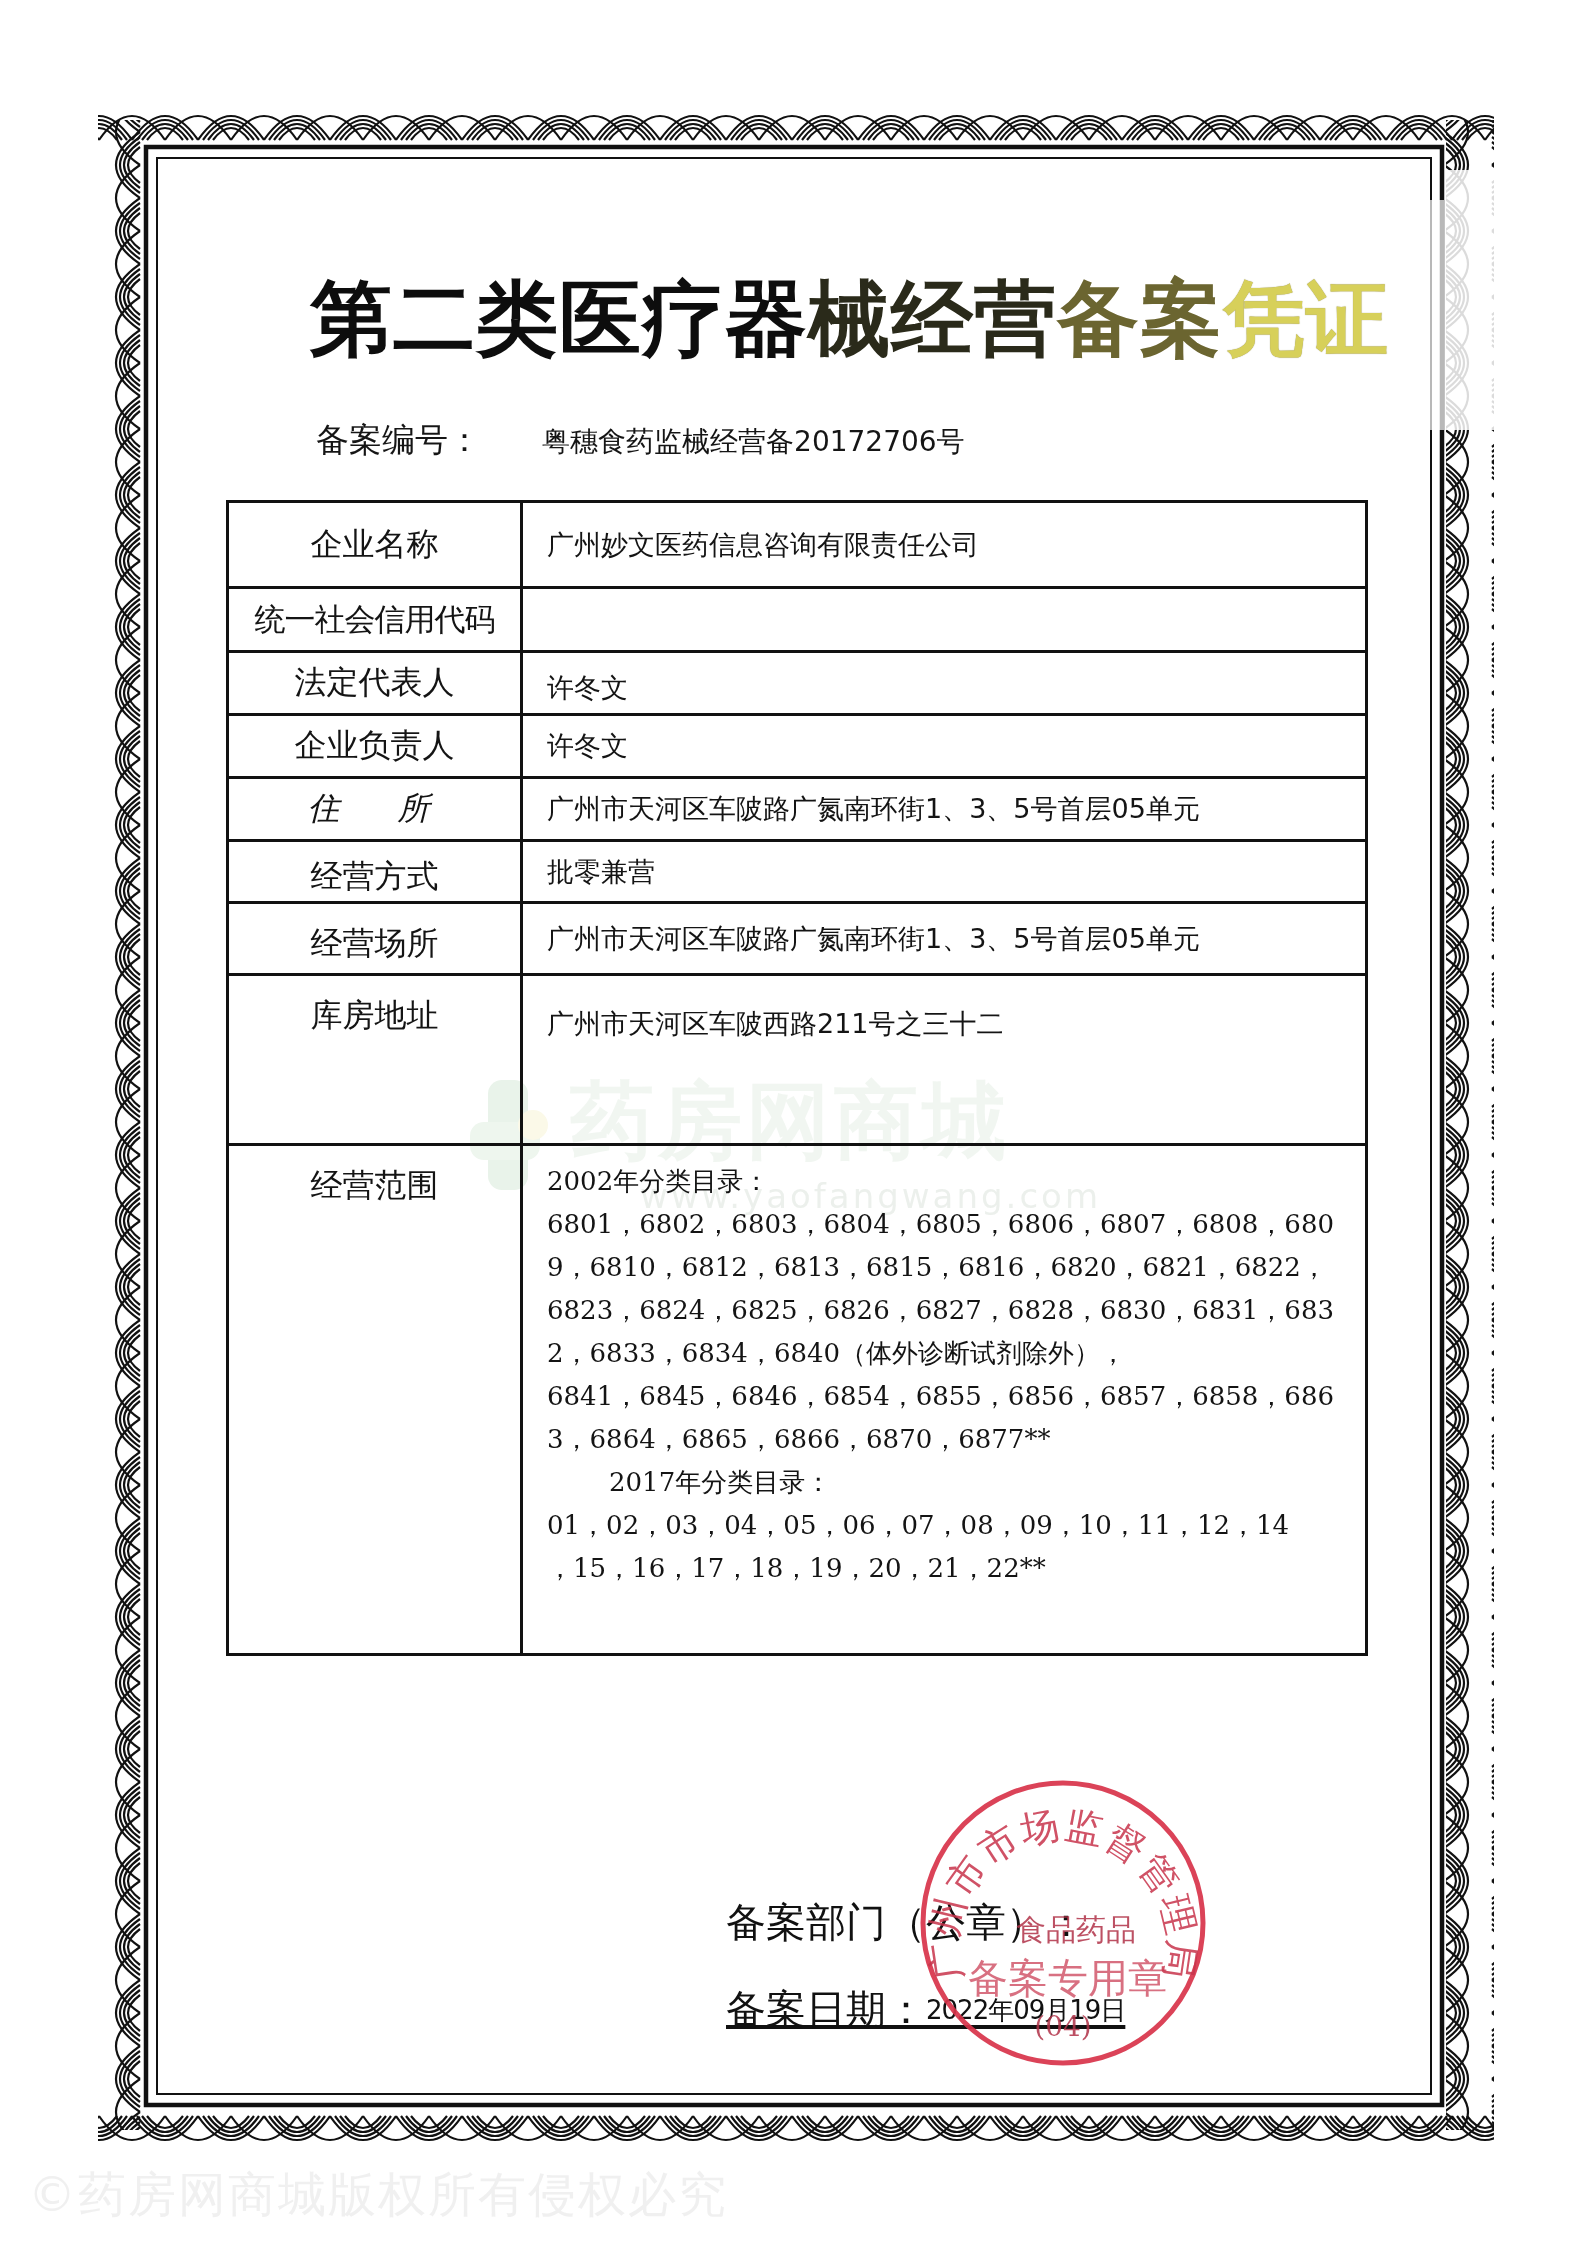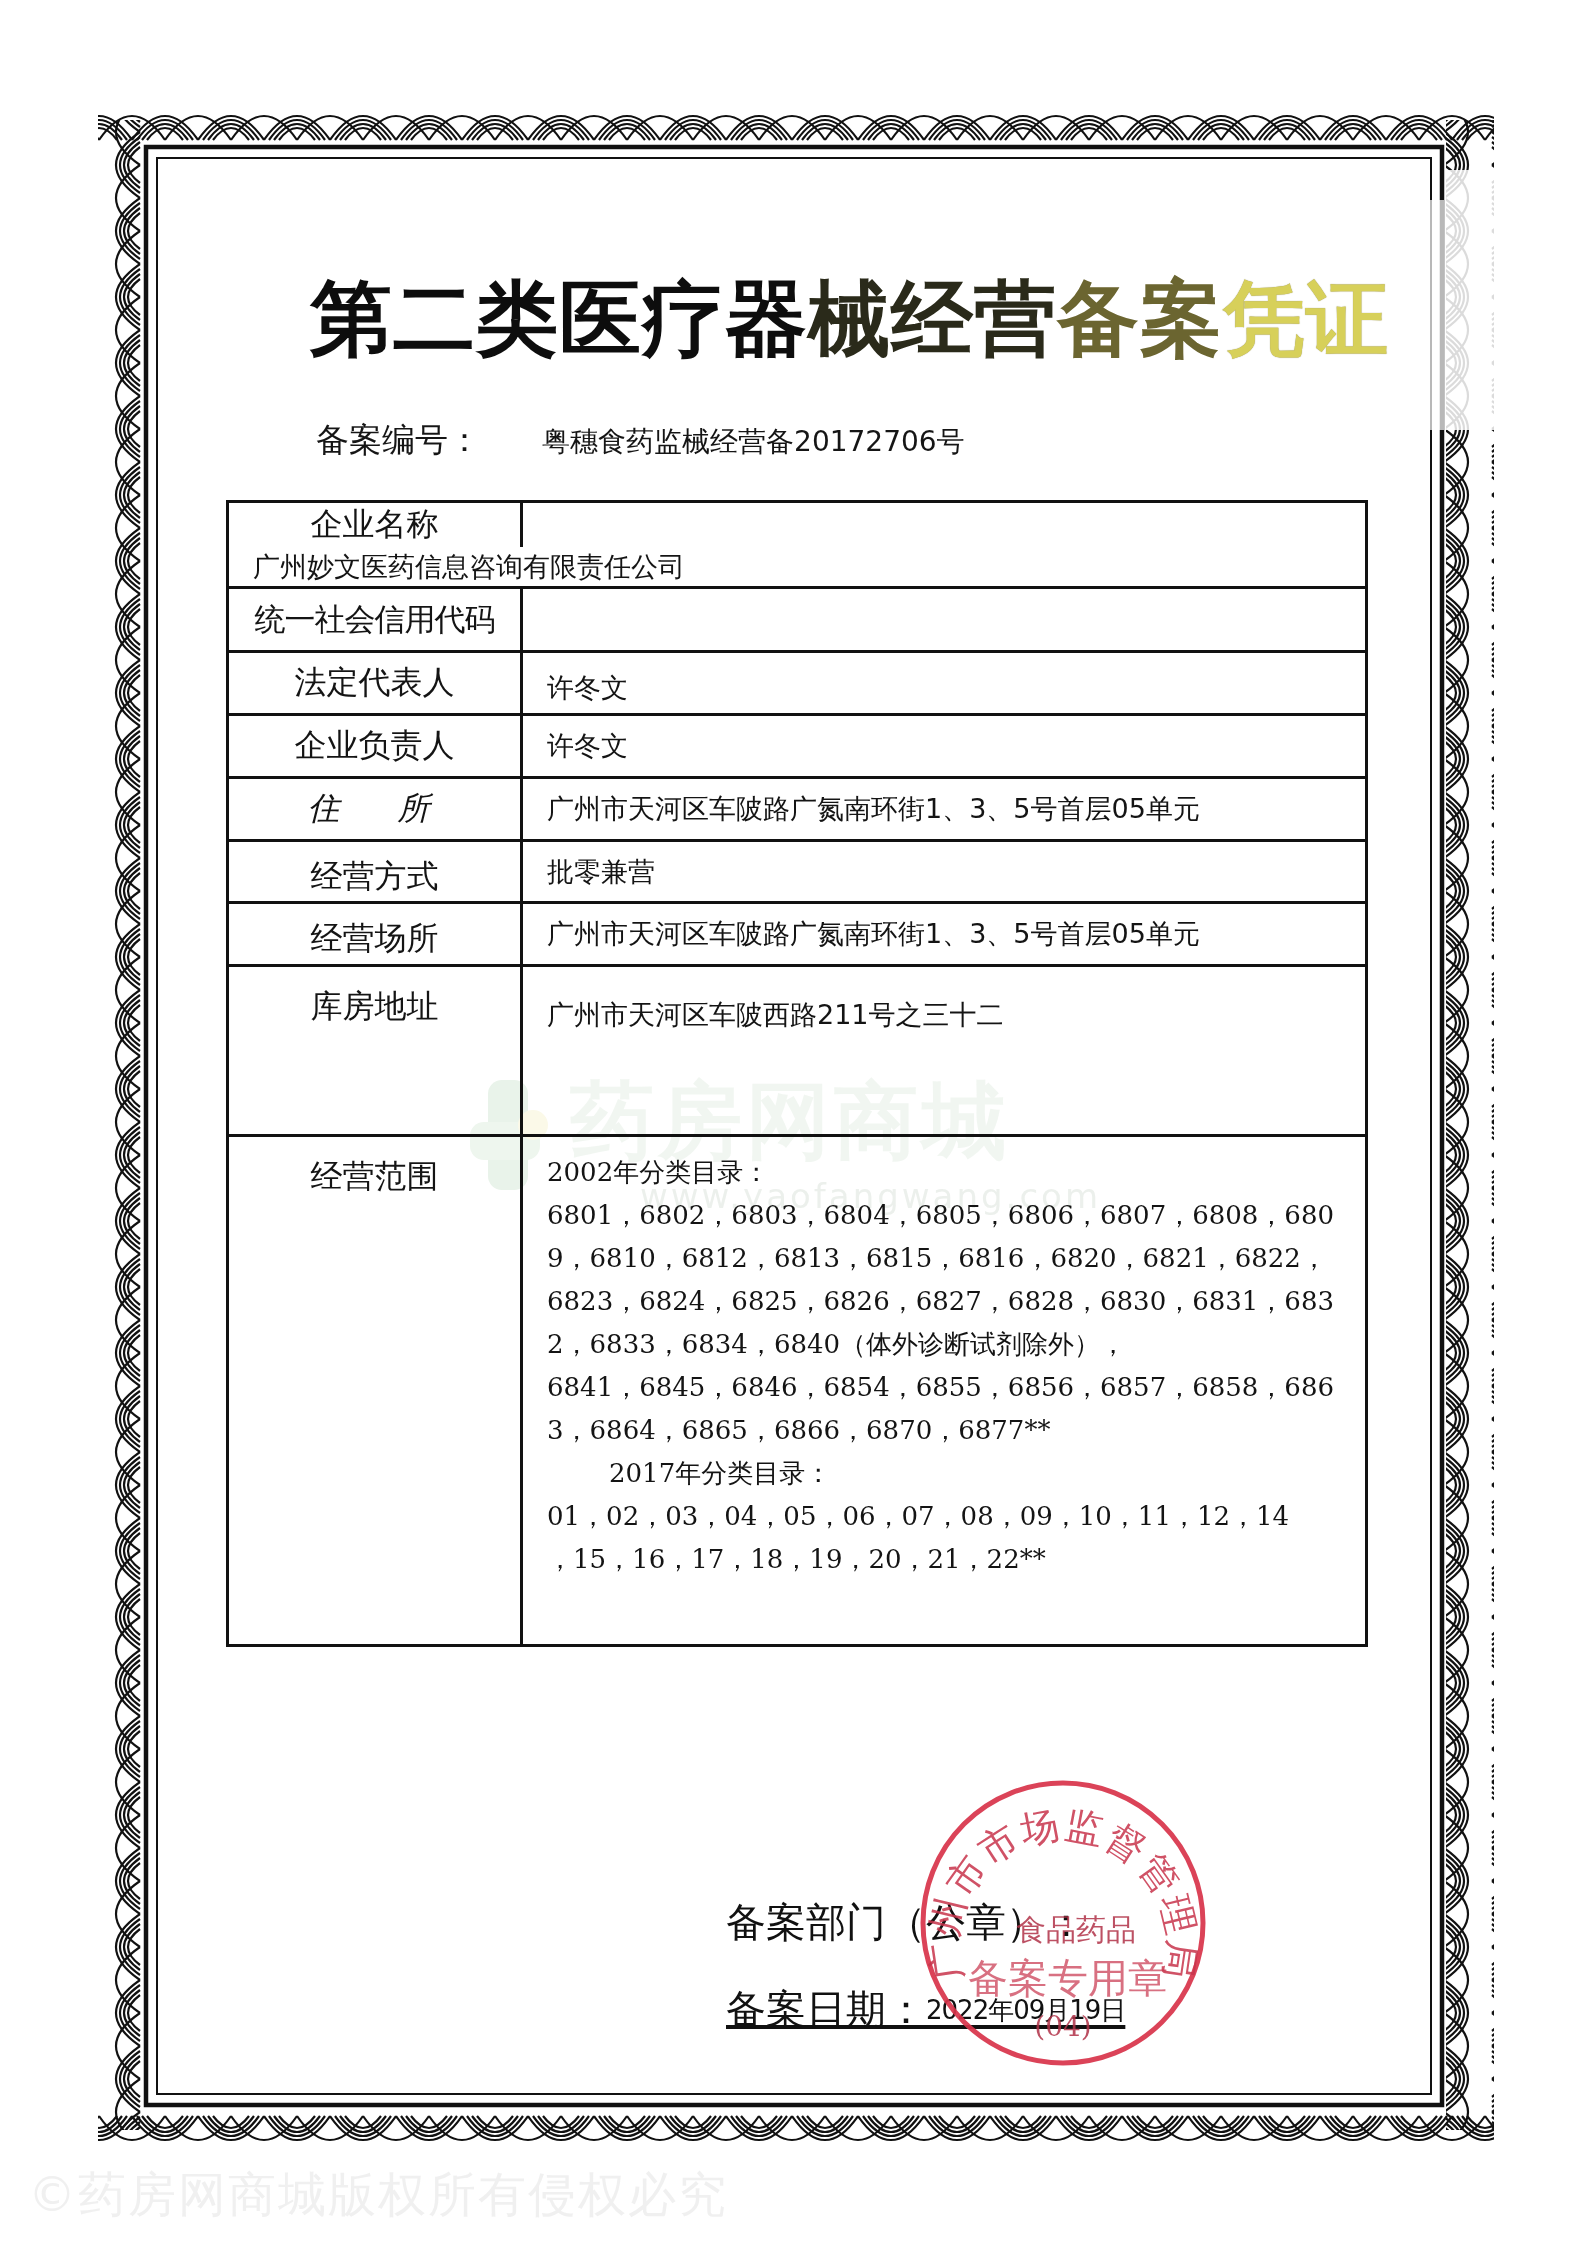--- a/index.html
+++ b/index.html
@@ -20,21 +20,21 @@
   .title .c-fade3 { color:#d7d05a; text-shadow:0 0 1px #8a8350; }
 
   .record-no { position:absolute; left:316px; top:418px; height:50px; white-space:nowrap; }
   .record-no .lbl { font-size:33px; color:#151515; }
   .record-no .val { font-size:28px; margin-left:56px; color:#151515; }
 
   
   .tbl { position:absolute; left:226px; top:500px; width:1142px; border:3px solid #111;
          border-collapse:collapse; box-sizing:border-box; }
   .row { display:flex; border-top:3px solid #111; box-sizing:border-box; }
-  .row:first-child { border-top:none;flex-direction:column; }
+  .row:first-child { border-top:none; }
   .cell-l { width:294px; border-right:3px solid #111; box-sizing:border-box;
             font-size:32px; text-align:center; color:#141414; }
   .cell-r { flex:1; box-sizing:border-box; padding-left:24px; font-size:27px; color:#141414; }
   .v-center { display:flex; align-items:center; }
   .cell-l.v-center { justify-content:center; }
   .mono { font-family:"DejaVu Sans Mono", "Liberation Mono", monospace; font-size:24px; letter-spacing:-1px; }
   .spaced { letter-spacing:58px; padding-left:46px;font-style:italic; }
   .top-align { padding-top:14px; }
   .scope { padding-top:14px; padding-right:20px; line-height:43px; font-size:26px;
            font-family:"DejaVu Serif", "Liberation Serif", serif; }
@@ -160,21 +160,21 @@
     <div class="cell-r v-center">许冬文</div>
   </div>
   <div class="row" style="height:63px">
     <div class="cell-l v-center spaced">住所</div>
     <div class="cell-r v-center">广州市天河区车陂路广氮南环街1、3、5号首层05单元</div>
   </div>
   <div class="row" style="height:62px">
     <div class="cell-l v-center" style="padding-top:10px">经营方式</div>
     <div class="cell-r v-center">批零兼营</div>
   </div>
-  <div class="row" style="height:63px">
+  <div class="row" style="height:72px">
     <div class="cell-l v-center" style="padding-top:10px">经营场所</div>
     <div class="cell-r v-center">广州市天河区车陂路广氮南环街1、3、5号首层05单元</div>
   </div>
   <div class="row" style="height:170px">
     <div class="cell-l top-align" style="padding-top:18px">库房地址</div>
     <div class="cell-r" style="padding-top:30px">广州市天河区车陂西路211号之三十二</div>
   </div>
   <div class="row" style="height:510px">
     <div class="cell-l top-align" style="padding-top:18px">经营范围</div>
     <div class="cell-r scope">

